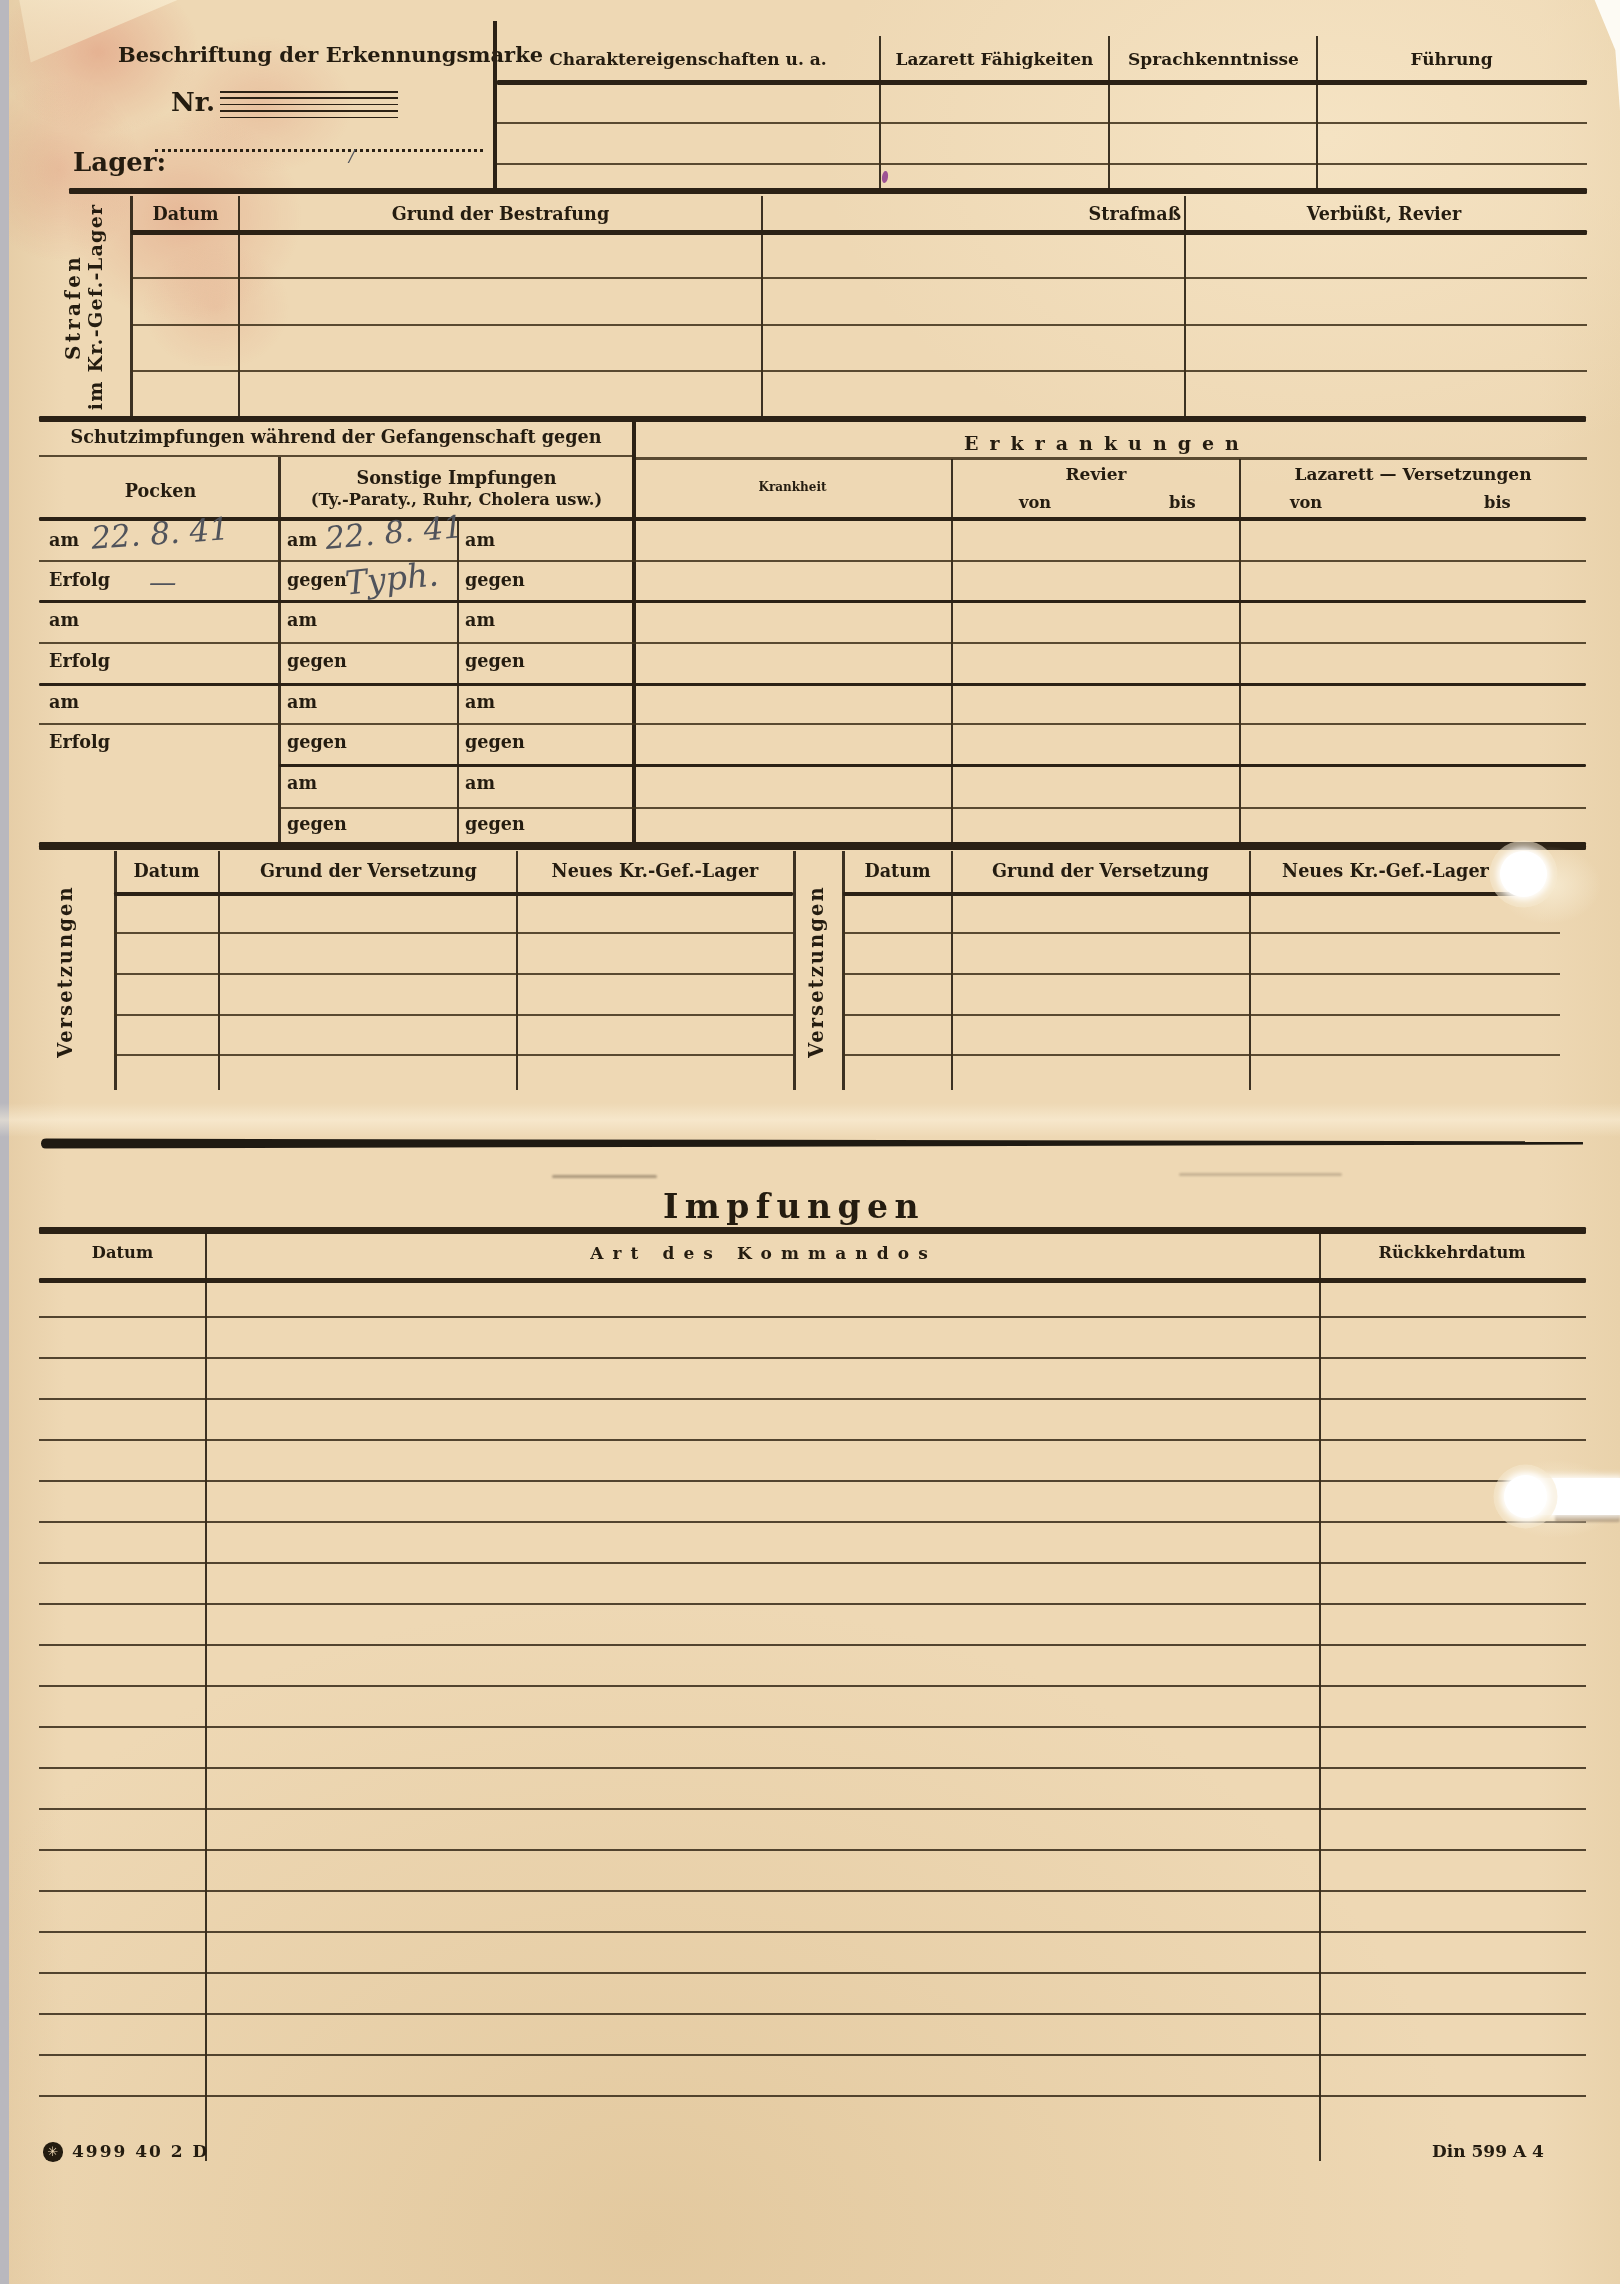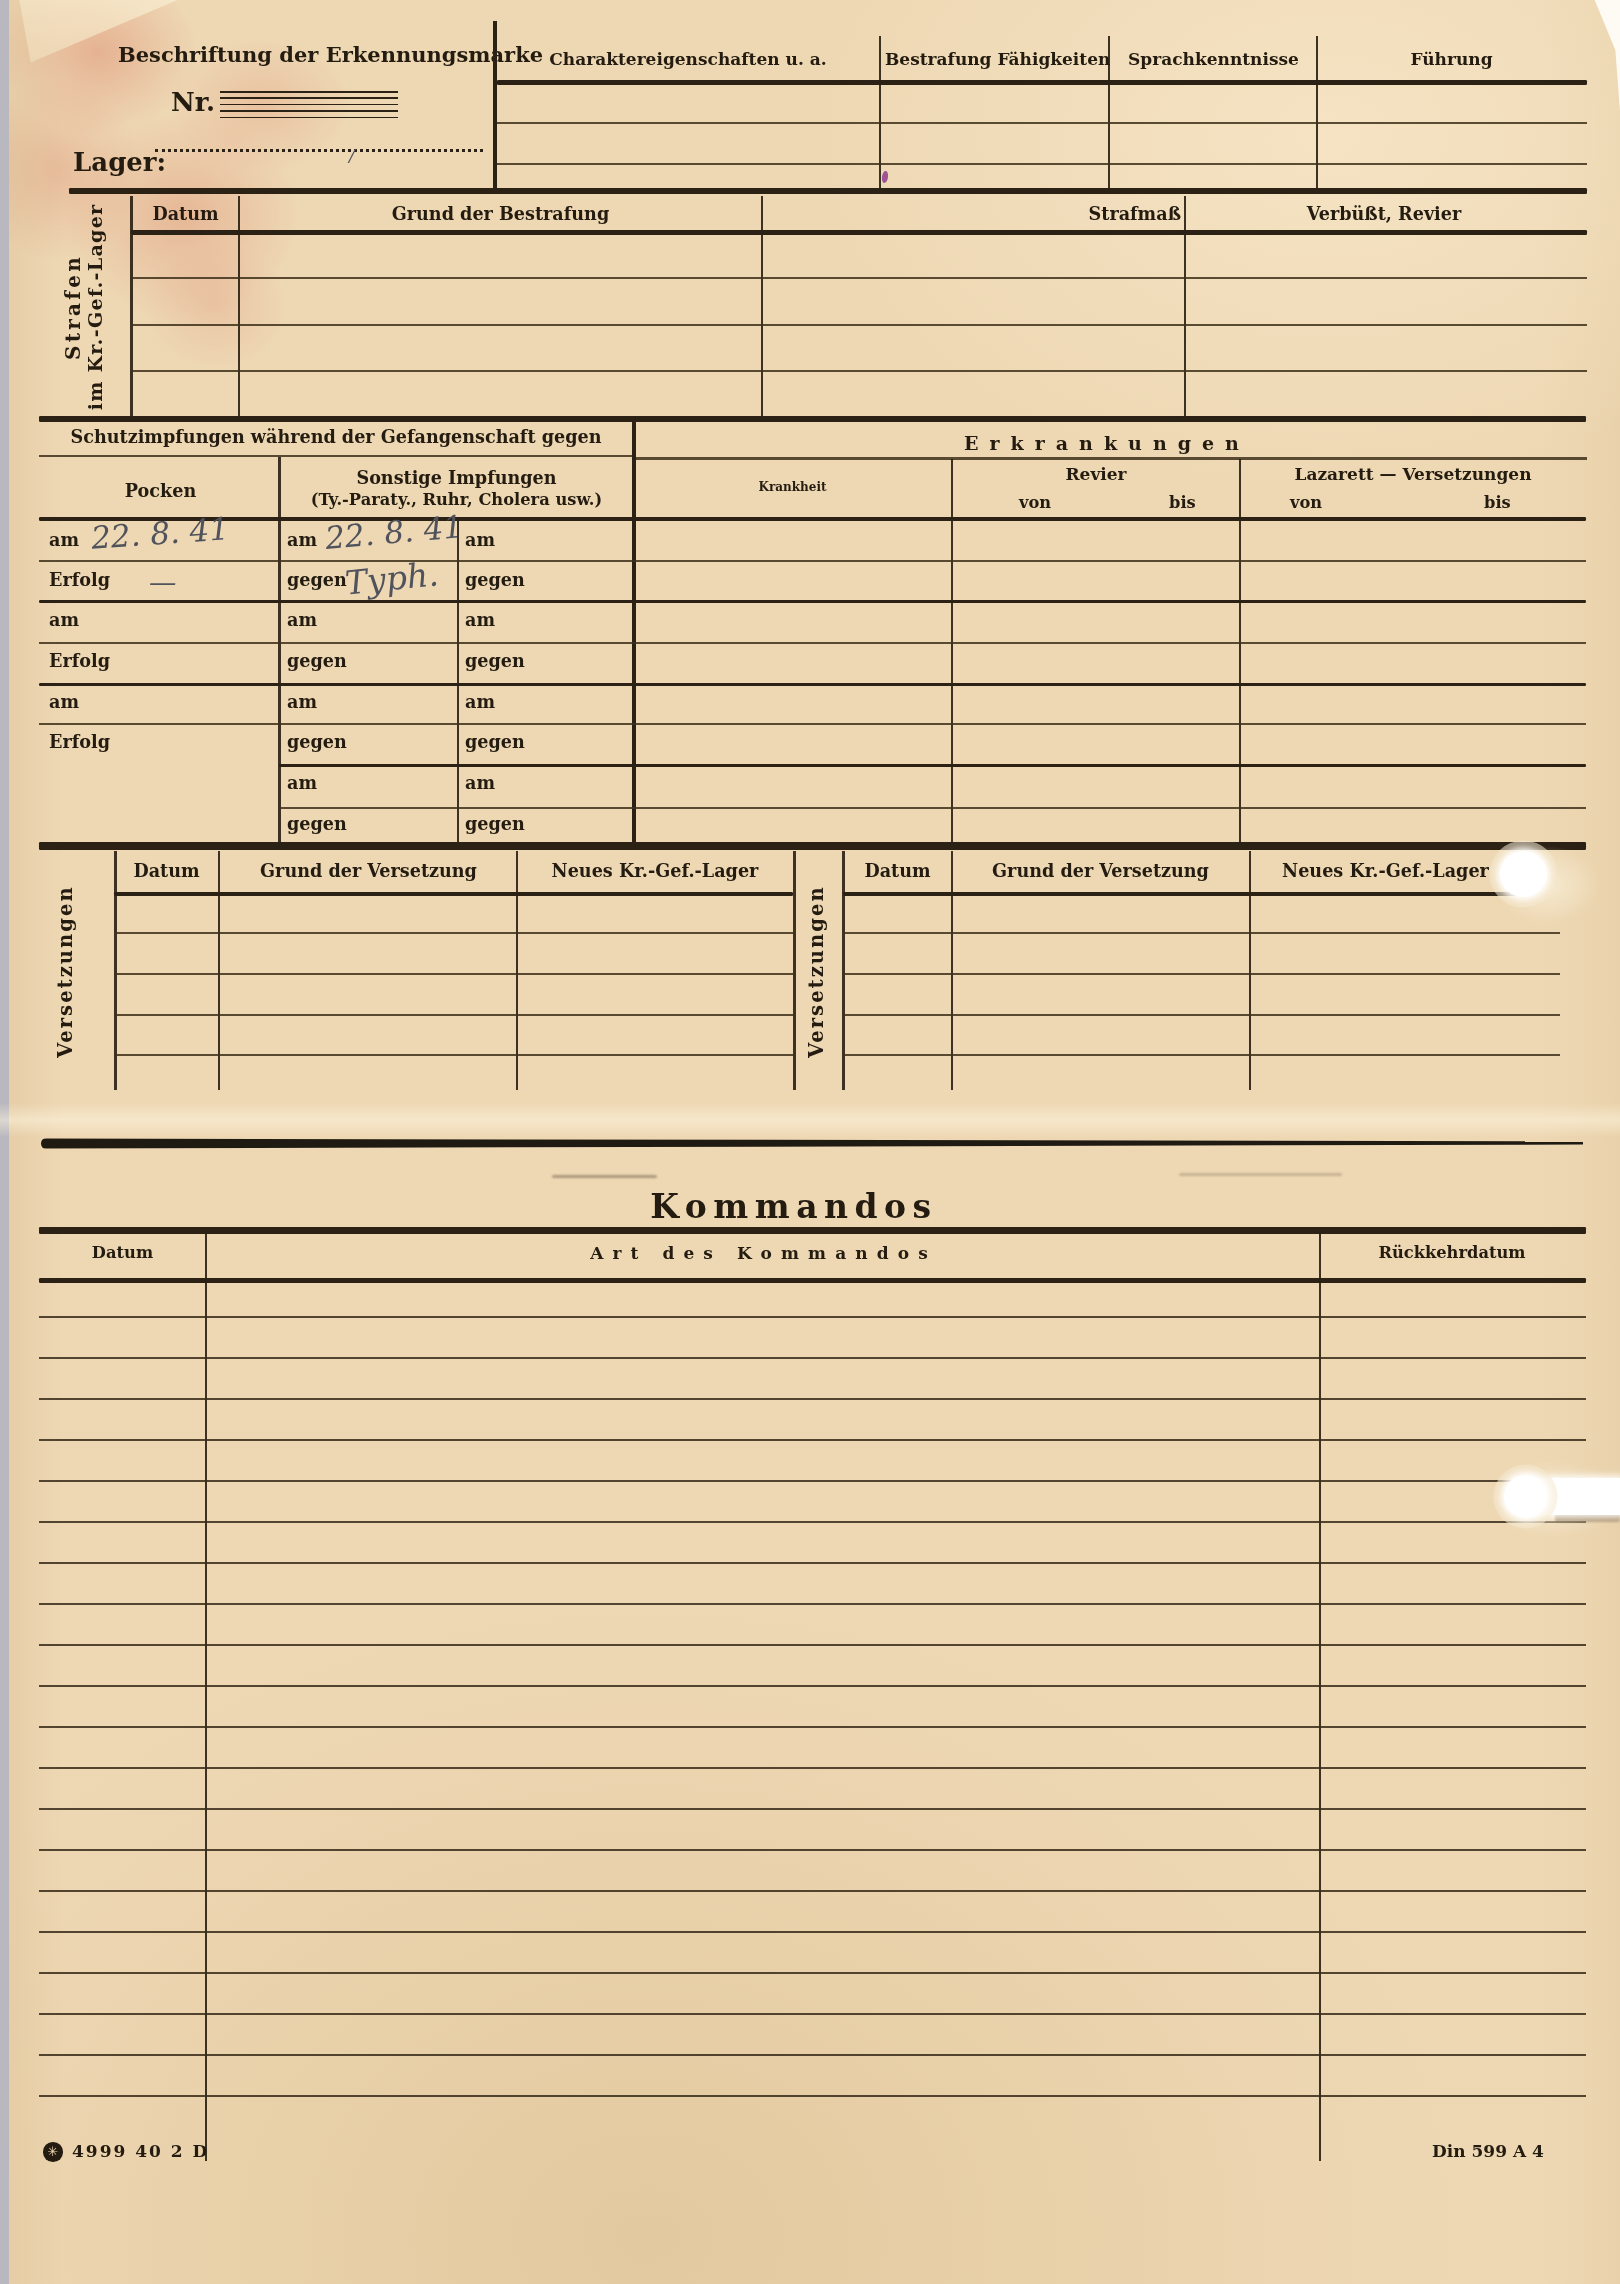--- a/index.html
+++ b/index.html
@@ -48,21 +48,21 @@
 <div class="t" style="left:73px;top:148px;font-size:26px;">Lager:</div>
 <div class="dotted" style="left:155px;top:149px;width:328px;"></div>
 <div class="hw" style="left:349px;top:145px;font-size:17px;">/</div>
 
 <div class="vlh" style="left:493px;top:21px;height:171px;"></div>
 <div class="vl" style="left:879px;top:36px;height:155px;"></div>
 <div class="vl" style="left:1108px;top:36px;height:155px;"></div>
 <div class="vl" style="left:1316px;top:36px;height:155px;"></div>
 
 <div class="t c" style="left:503px;top:50px;width:370px;font-size:17px;">Charaktereigenschaften u. a.</div>
-<div class="t c" style="left:885px;top:50px;width:219px;font-size:17px;">Bestrafung Fähigkeiten</div>
+<div class="t c" style="left:885px;top:50px;width:219px;font-size:17px;">Lazarett Fähigkeiten</div>
 <div class="t c" style="left:1115px;top:50px;width:197px;font-size:17px;">Sprachkenntnisse</div>
 <div class="t c" style="left:1322px;top:50px;width:259px;font-size:17px;">Führung</div>
 
 <div class="hl" style="left:497px;top:80px;width:1090px;height:4.6px;"></div>
 <div class="rl" style="left:497px;top:122px;width:1090px;"></div>
 <div class="rl" style="left:497px;top:163px;width:1090px;"></div>
 <div class="hl" style="left:69px;top:188px;width:1518px;height:5.9px;"></div>
 <div class="abs" style="left:882px;top:171px;width:5.9px;height:11.8px;background:#8e3b8e;border-radius:50%;transform:rotate(8deg);opacity:.85;"></div>
 
 <div class="abs rot" style="left:-24px;top:271px;width:216px;height:72px;">
@@ -187,21 +187,21 @@
 <div class="rl" style="left:843px;top:1054px;width:717px;"></div>
 
 <div class="abs" style="left:1496px;top:846px;width:105px;height:78px;background:radial-gradient(closest-side,rgba(247,236,211,0.9),rgba(247,236,211,0));"></div>
 <div class="hole" style="left:1500px;top:851px;width:47px;height:46px;"></div>
 
 <div class="abs" style="left:41px;top:1138px;width:1542px;height:10.5px;background:#1f1a12;clip-path:polygon(0 5%,100% 32%,100% 62%,0 100%);border-radius:5.2px;"></div>
 
 <div class="smudge" style="left:552px;top:1175px;width:105px;height:3.3px;"></div>
 <div class="smudge" style="left:1179px;top:1173px;width:163px;height:2.6px;opacity:.6;"></div>
 
-<div class="t c" style="left:598px;top:1188px;width:392px;font-size:33px;letter-spacing:6.5px;">Kommandos</div>
+<div class="t c" style="left:598px;top:1188px;width:392px;font-size:33px;letter-spacing:6.5px;">Impfungen</div>
 
 <div class="hl" style="left:39px;top:1227px;width:1547px;height:6.5px;"></div>
 <div class="t c" style="left:41px;top:1244px;width:163px;font-size:16.3px;">Datum</div>
 <div class="t c" style="left:209px;top:1244px;width:1109px;font-size:17px;letter-spacing:9.1px;">Art des Kommandos</div>
 <div class="t c" style="left:1322px;top:1244px;width:260px;font-size:16.3px;">Rückkehrdatum</div>
 <div class="hl" style="left:39px;top:1278px;width:1547px;height:5.2px;"></div>
 
 <div class="vl" style="left:205px;top:1233px;height:928px;"></div>
 <div class="vl" style="left:1319px;top:1233px;height:928px;"></div>
 

